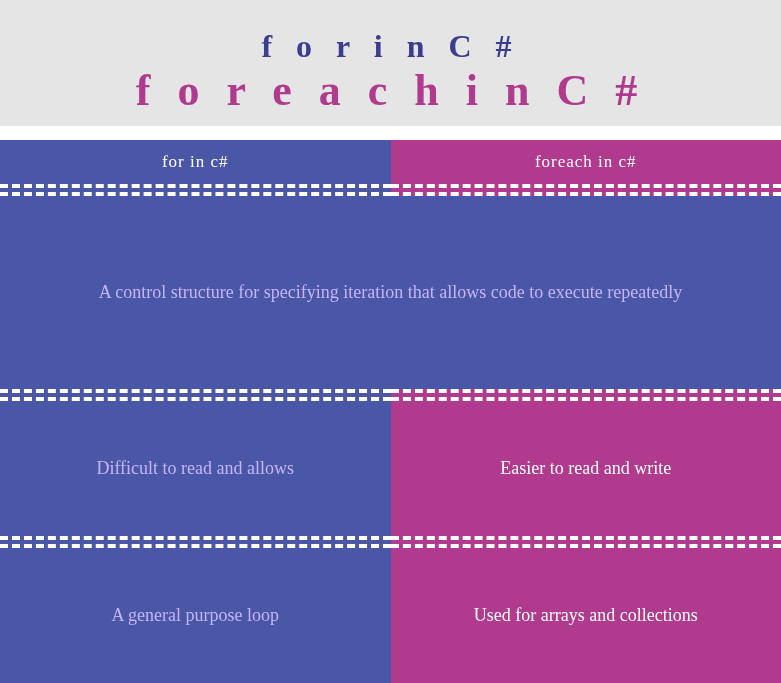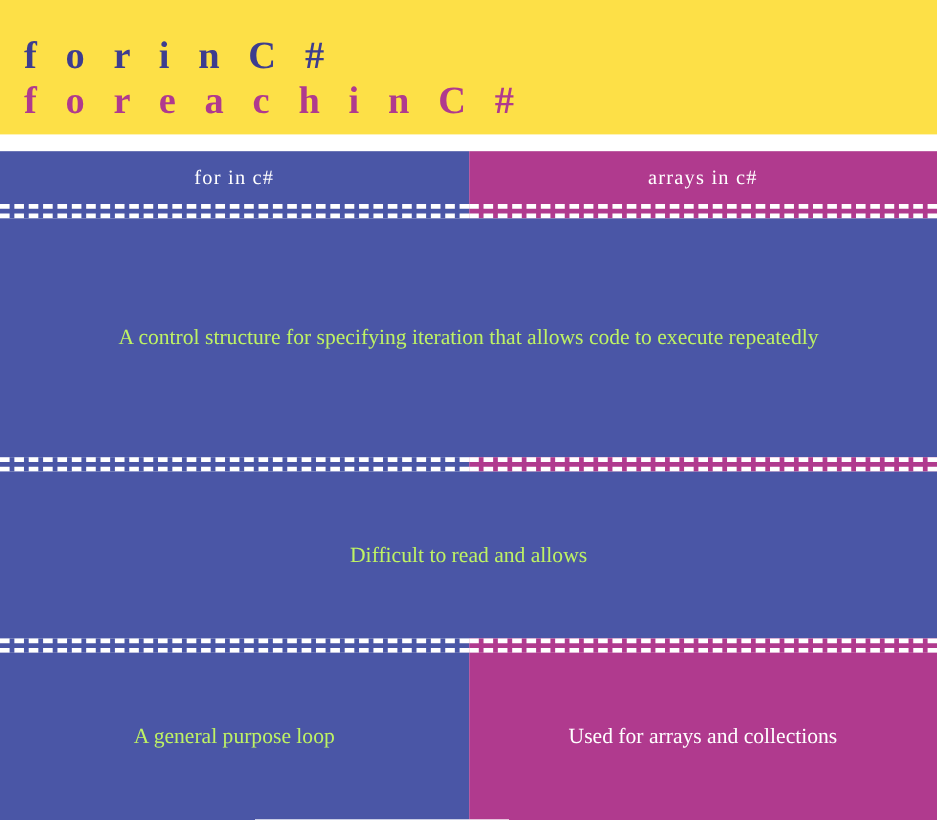--- a/index.html
+++ b/index.html
@@ -9,42 +9,42 @@
       height: 683px;
       background: #ffffff;
       font-family: Georgia, 'Times New Roman', serif;
       display: flex;
       flex-direction: column;
       align-items: center;
     }
 
     .header {
       width: 100%;
-      text-align: left;
+      text-align: center;
       padding: 28px 20px 10px;
-      background: #fde047;
+      background: #e5e5e5;
     }
 
     .title-for {
       font-size: 32px;
       font-weight: bold;
       color: #3d3d8f;
       letter-spacing: 8px;
     }
 
     .versus {
       font-size: 16px;
       font-weight: bold;
       color: #555;
       letter-spacing: 6px;
       margin: 4px 0;
     }
 
     .title-foreach {
-      font-size: 32px;
+      font-size: 44px;
       font-weight: bold;
       color: #b03a8e;
       letter-spacing: 8px;
     }
 
     .comparison-table {
       width: 100%;
       flex: 1;
       display: flex;
       flex-direction: column;
@@ -97,21 +97,21 @@
     }
 
     .row {
       display: flex;
       width: 100%;
     }
 
     .cell-left {
       flex: 1;
       background: #4a56a6;
-      color: #bef264;
+      color: #c4b5fd;
       text-align: center;
       padding: 22px 30px;
       font-size: 18px;
       line-height: 1.5;
       display: flex;
       align-items: center;
       justify-content: center;
     }
 
     .cell-right {
@@ -136,39 +136,40 @@
 
 <div class="header">
   <div class="title-for">f o r   i n   C #</div>
   <div class="title-foreach">f o r e a c h   i n   C #</div>
 </div>
 
 <div class="comparison-table">
 
   <div class="col-headers">
     <div class="col-header-left">for in c#</div>
-    <div class="col-header-right">arrays in c#</div>
+    <div class="col-header-right">foreach in c#</div>
   </div>
 
   <div class="divider-dashed">
     <div class="divider-left"></div>
     <div class="divider-right"></div>
   </div>
 
   <div class="row" style="flex:1;">
     <div class="cell-left">A control structure for specifying iteration that allows code to execute repeatedly</div>
   </div>
 
   <div class="divider-dashed">
     <div class="divider-left"></div>
     <div class="divider-right"></div>
   </div>
 
   <div class="row" style="flex:0.7;">
     <div class="cell-left">Difficult to read and allows</div>
+    <div class="cell-right">Easier to read and write</div>
   </div>
 
   <div class="divider-dashed">
     <div class="divider-left"></div>
     <div class="divider-right"></div>
   </div>
 
   <div class="row row-last" style="flex:0.7;">
     <div class="cell-left">A general purpose loop</div>
     <div class="cell-right">Used for arrays and collections</div>

